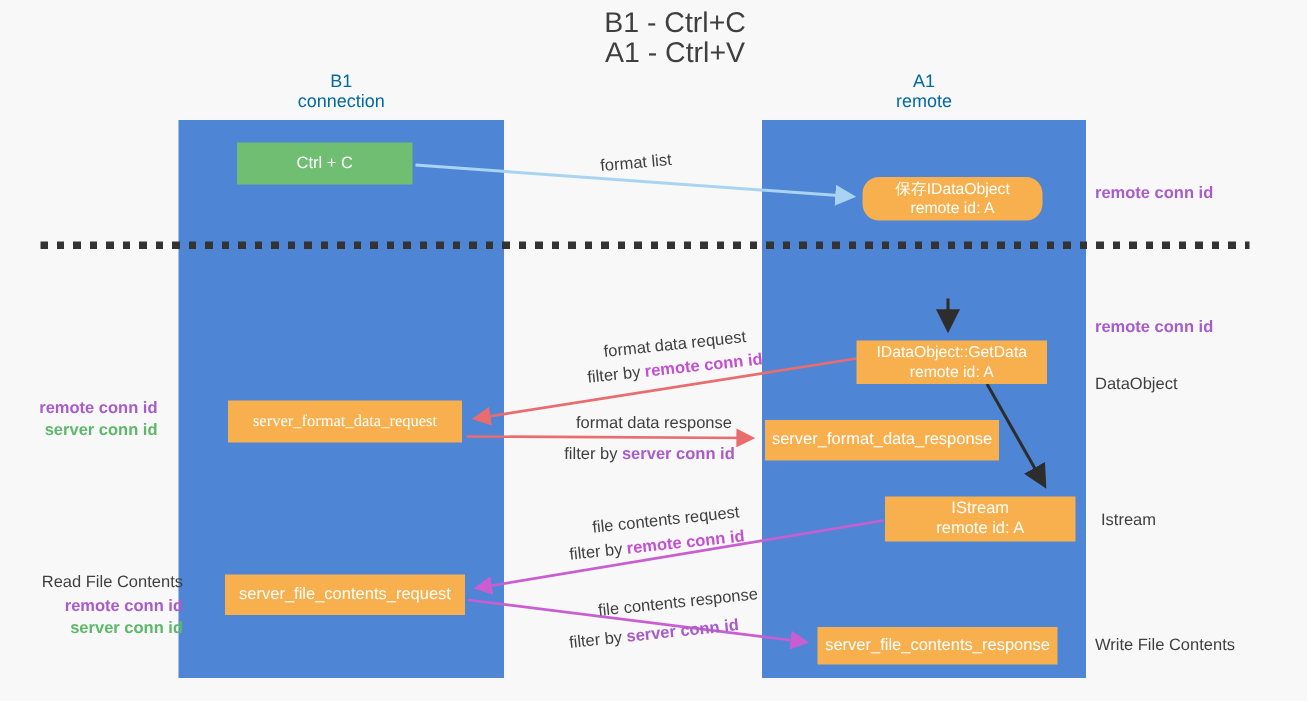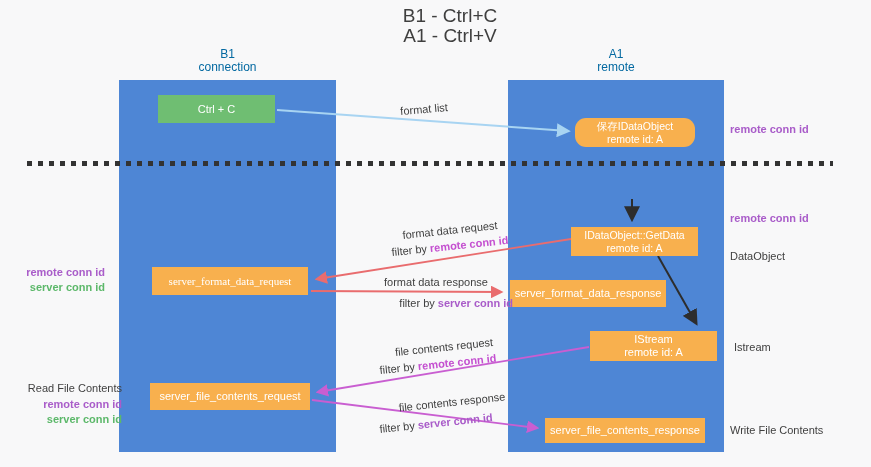--- a/index.html
+++ b/index.html
@@ -135,21 +135,21 @@
   <div class="abs leftlab2 gbold" style="top:413px;">server conn id</div>
 
   <div class="abs alabel rot2" style="left:374px;top:103px;width:100px;">format list</div>
 
   <div class="abs alabel rot" style="left:375px;top:224px;width:150px;">format data request</div>
   <div class="abs alabel rot" style="left:370px;top:240px;width:160px;">
     <span>filter by</span><span class="fkey">remote conn id</span>
   </div>
 
   <div class="abs alabel" style="left:361px;top:276px;width:150px;">format data response</div>
-  <div class="abs alabel" style="left:353px;top:297px;width:160px;text-align:right;">
+  <div class="abs alabel" style="left:353px;top:297px;width:160px;">
     <span>filter by</span><span class="fkey srv">server conn id</span>
   </div>
 
   <div class="abs alabel rot" style="left:369px;top:341px;width:150px;">file contents request</div>
   <div class="abs alabel rot" style="left:358px;top:358px;width:160px;">
     <span>filter by</span><span class="fkey">remote conn id</span>
   </div>
 
   <div class="abs alabel rot" style="left:372px;top:396px;width:160px;">file contents response</div>
   <div class="abs alabel rot" style="left:356px;top:417px;width:160px;">

